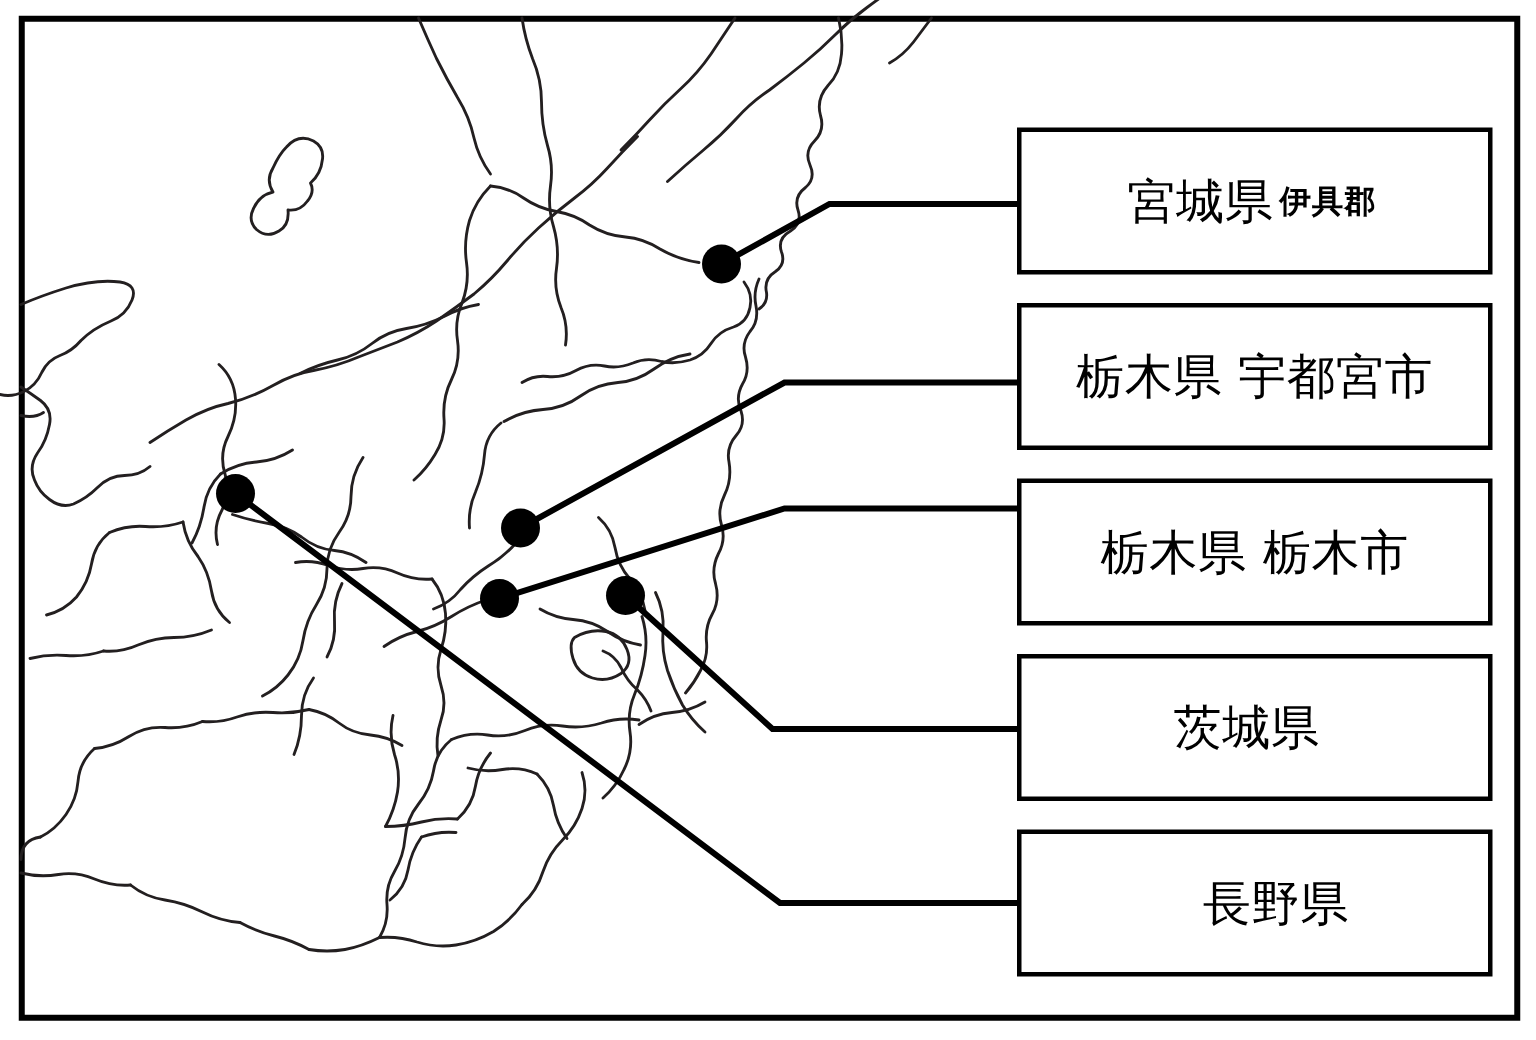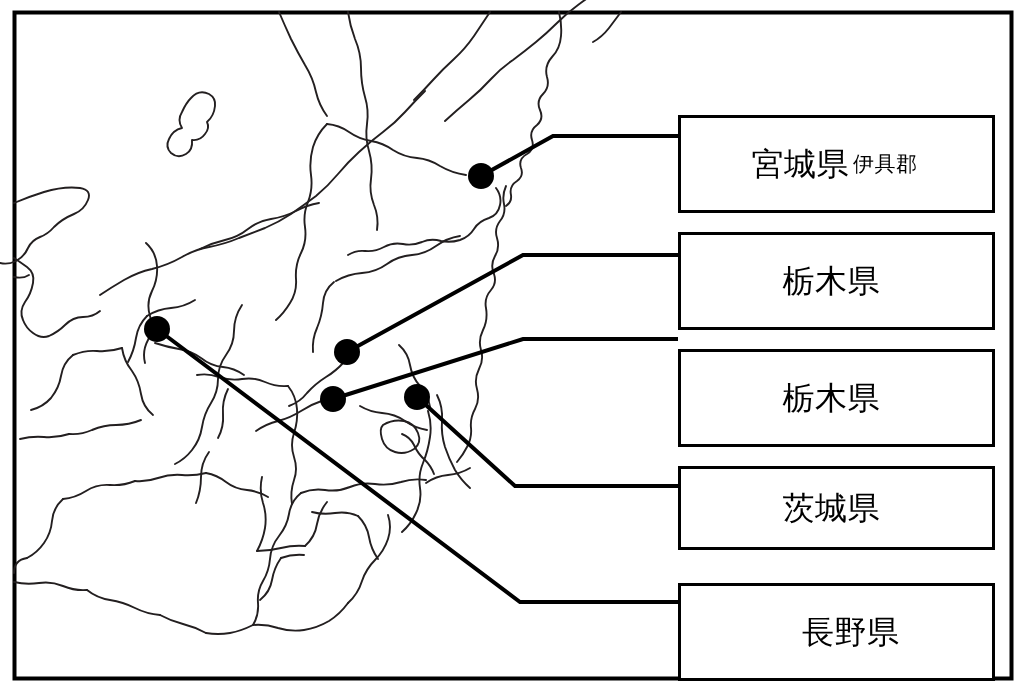--- a/index.html
+++ b/index.html
@@ -26,34 +26,34 @@
   }
   .label-box {
     position: absolute;
     box-sizing: border-box;
     border: 3px solid #000000;
     background: #ffffff;
     display: flex;
     align-items: center;
     justify-content: center;
     white-space: nowrap;
-    margin-top: 30px;
   }
   .label-text {
     font-size: 32px;
     line-height: 1;
     color: #000000;
     letter-spacing: 0.5px;
   }
   .label-text-small {
     font-size: 21px;
     line-height: 1;
     color: #000000;
     letter-spacing: 0.5px;
     padding: 0 4px;
+    font-weight: bold;
   }
 </style>
 </head>
 <body>
 
 <div id="page">
 
   <svg id="map-svg" viewBox="0 0 1024 693">
 
     <rect x="14.5" y="12.5" width="997" height="666" fill="#ffffff" stroke="#000000" stroke-width="4"></rect>
@@ -193,28 +193,30 @@
   </svg>
 
   <div class="label-box" style="left:678px; top:85px; width:317px; height:98px;">
     <span class="label-text">宮城県</span>
     <span class="label-text-small">伊具郡</span>
   </div>
 
   <div class="label-box" style="left:678px; top:202px; width:317px; height:98px;">
     <span class="label-text">栃木県</span>
     <span class="label-text">&nbsp;</span>
+    <span class="label-text">宇都宮市</span>
   </div>
 
   <div class="label-box" style="left:678px; top:319px; width:317px; height:98px;">
     <span class="label-text">栃木県</span>
     <span class="label-text">&nbsp;</span>
-  </div>
-
-  <div class="label-box" style="left:678px; top:436px; width:317px; height:84px;">
+    <span class="label-text">栃木市</span>
+  </div>
+
+  <div class="label-box" style="left:678px; top:436px; width:317px; height:98px;">
     <span class="label-text">茨城県</span>
     <span class="label-text">&nbsp;</span>
   </div>
 
   <div class="label-box" style="left:678px; top:553px; width:317px; height:98px;padding-left:39px;">
     <span class="label-text">長野県</span>
     <span class="label-text">&nbsp;</span>
   </div>
 
 </div>

